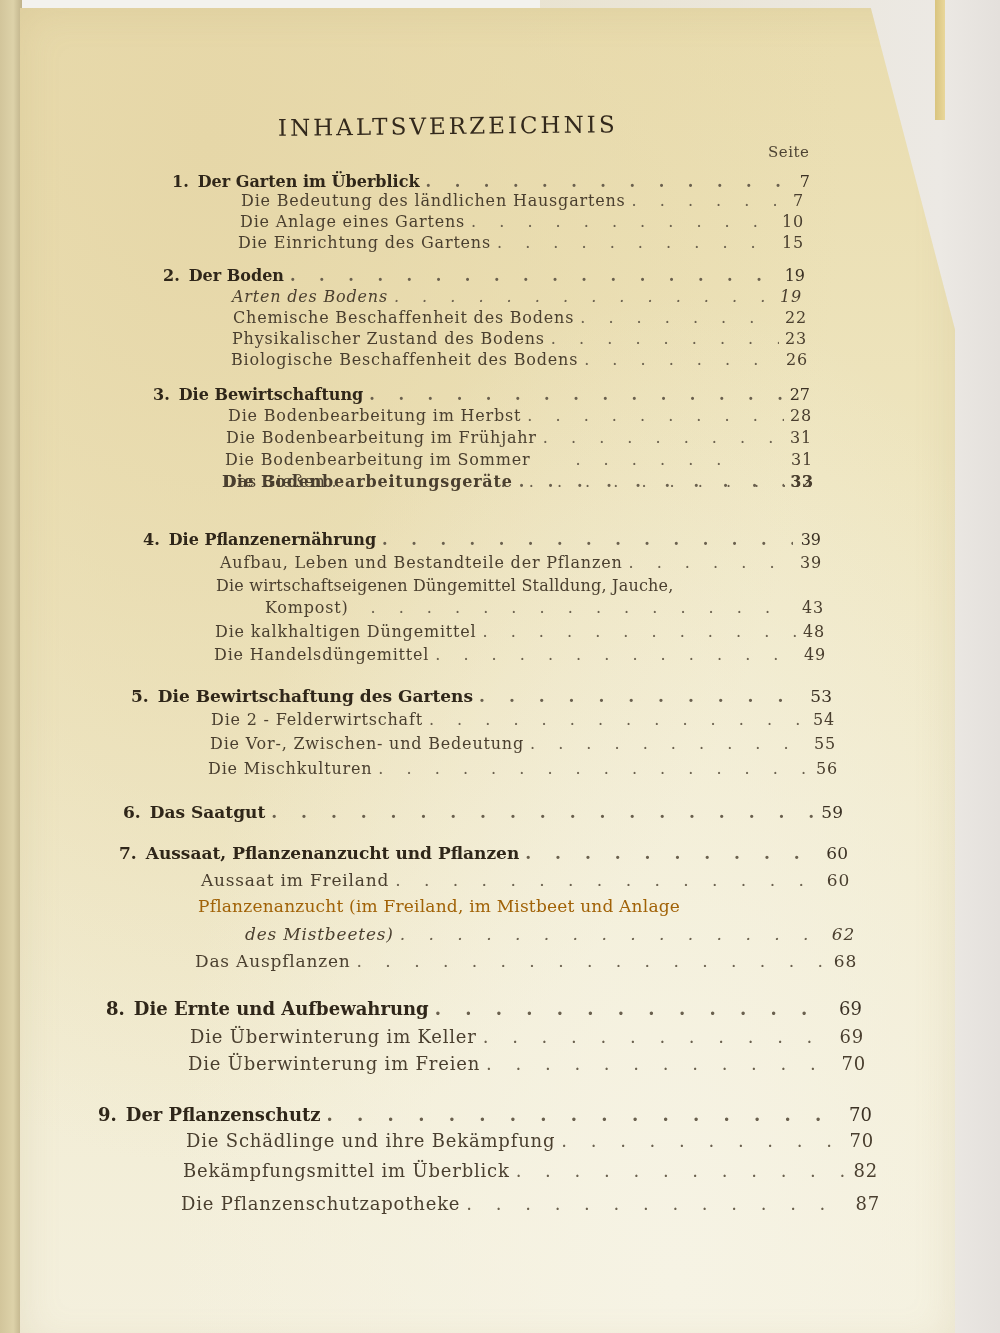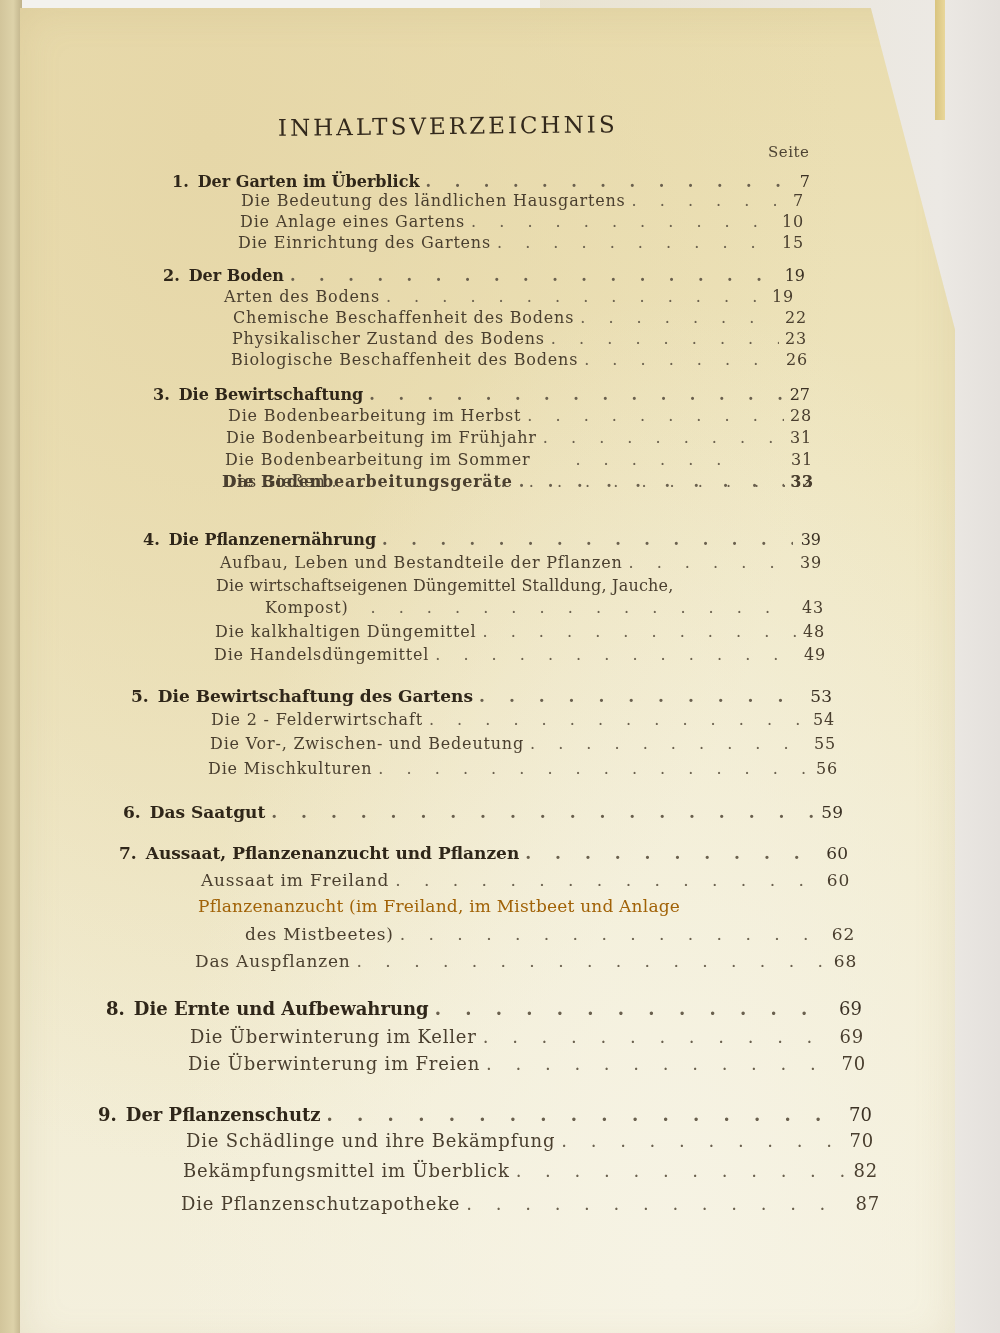--- a/index.html
+++ b/index.html
@@ -180,21 +180,21 @@
     <span class="leader"></span>
     <span class="page-num">15</span>
   </div>
 
   <div class="row chapter" style="left:163px; top:266px; width:642px;">
     <span class="num">2.</span>
     <span class="label">Der Boden</span>
     <span class="leader"></span>
     <span class="page-num">19</span>
   </div>
-  <div class="row sub" style="left:224px; top:287px; width:570px;">
+  <div class="row sub" style="left:232px; top:287px; width:570px;font-style:italic;">
     <span class="label">Arten des Bodens</span>
     <span class="leader"></span>
     <span class="page-num">19</span>
   </div>
   <div class="row sub" style="left:233px; top:308px; width:574px;">
     <span class="label">Chemische Beschaffenheit des Bodens</span>
     <span class="leader"></span>
     <span class="page-num">22</span>
   </div>
   <div class="row sub" style="left:232px; top:329px; width:575px;">
@@ -302,21 +302,21 @@
     <span class="label">Aussaat, Pflanzenanzucht und Pflanzen</span>
     <span class="leader"></span>
     <span class="page-num">60</span>
   </div>
   <div class="row sub fade-1" style="left:201px; top:870px; width:649px; font-size:17px;">
     <span class="label">Aussaat im Freiland</span>
     <span class="leader"></span>
     <span class="page-num">60</span>
   </div>
   <div class="wrap-line fade-1" style="left:198px; top:896px; font-size:17px; letter-spacing:0.2px;">Pflanzenanzucht (im Freiland, im Mistbeet und Anlage</div>
-  <div class="row cont fade-1" style="left:245px; top:924px; width:610px; font-size:17px;">
+  <div class="row cont fade-1" style="left:245px; top:924px; width:610px; font-size:17px;font-style:italic;">
     <span class="label">des Mistbeetes)</span>
     <span class="leader"></span>
     <span class="page-num">62</span>
   </div>
   <div class="row sub fade-1" style="left:195px; top:951px; width:662px; font-size:17px;">
     <span class="label">Das Auspflanzen</span>
     <span class="leader"></span>
     <span class="page-num">68</span>
   </div>
 

